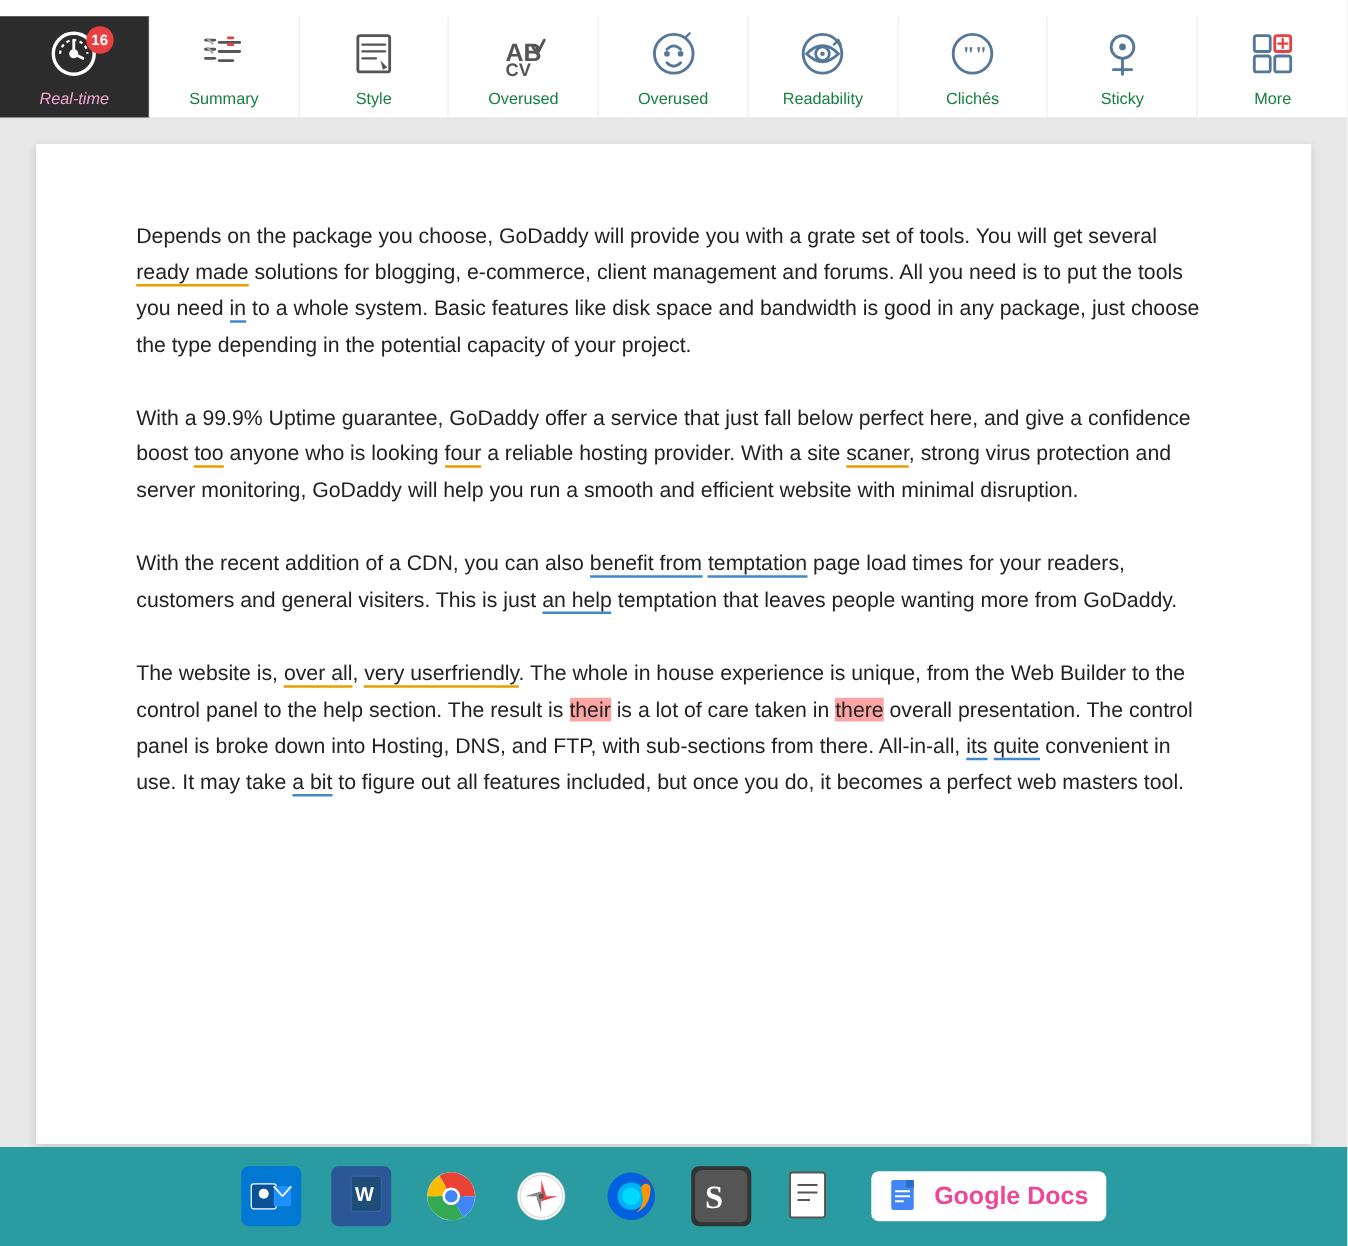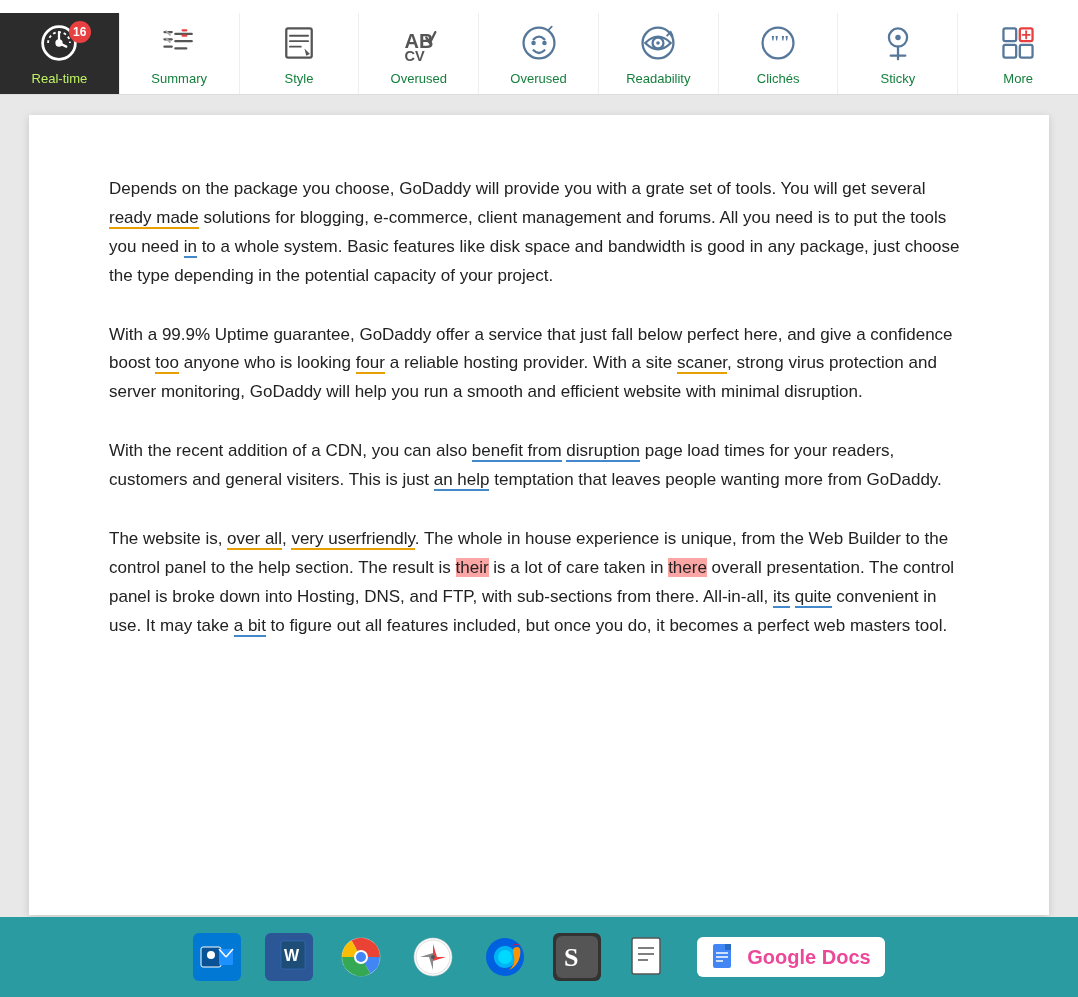--- a/index.html
+++ b/index.html
@@ -28,21 +28,21 @@
     }
     .toolbar-item:last-child { border-right: none; }
     .toolbar-item.active {
       background: #2c2c2c;
       color: white;
     }
     .toolbar-item-label {
       font-size: 13px;
       color: #15803d;
     }
-    .toolbar-item.active .toolbar-item-label { color: #bef264; }
+    .toolbar-item.active .toolbar-item-label { color: #f9a8d4; font-style: italic; }
     .toolbar-icon {
       width: 44px;
       height: 44px;
       display: flex;
       align-items: center;
       justify-content: center;
     }
     .badge {
       position: absolute;
       top: 8px;
@@ -255,21 +255,21 @@
 
     <p>
       Depends on the package you choose, GoDaddy will provide you with a grate set of tools. You will get several <span class="underline-orange">ready made</span> solutions for blogging, e-commerce, client management and forums. All you need is to put the tools you need <span class="underline-blue">in</span> to a whole system. Basic features like disk space and bandwidth is good in any package, just choose the type depending in the potential capacity of your project.
     </p>
 
     <p>
       With a 99.9% Uptime guarantee, GoDaddy offer a service that just fall below perfect here, and give a confidence boost <span class="underline-orange">too</span> anyone who is looking <span class="underline-orange">four</span> a reliable hosting provider. With a site <span class="underline-orange">scaner</span>, strong virus protection and server monitoring, GoDaddy will help you run a smooth and efficient website with minimal disruption.
     </p>
 
     <p>
-      With the recent addition of a CDN, you can also <span class="underline-blue">benefit from</span> <span class="underline-blue">disruption</span> page load times for your readers, customers and general visiters. This is just <span class="underline-blue">an help</span> temptation that leaves people wanting more from GoDaddy.
+      With the recent addition of a CDN, you can also <span class="underline-blue">benefit from</span> <span class="underline-blue">temptation</span> page load times for your readers, customers and general visiters. This is just <span class="underline-blue">an help</span> temptation that leaves people wanting more from GoDaddy.
     </p>
 
     <p>
       The website is, <span class="underline-orange">over all</span>, <span class="underline-orange">very userfriendly</span>. The whole in house experience is unique, from the Web Builder to the control panel to the help section. The result is <span class="highlight-orange">their</span> is a lot of care taken in <span class="highlight-orange">there</span> overall presentation. The control panel is broke down into Hosting, DNS, and FTP, with sub-sections from there. All-in-all, <span class="underline-blue">its</span> <span class="underline-blue">quite</span> convenient in use. It may take <span class="underline-blue">a bit</span> to figure out all features included, but once you do, it becomes a perfect web masters tool.
     </p>
 
   </div>
 </div>
 
 <div class="bottom-bar">

